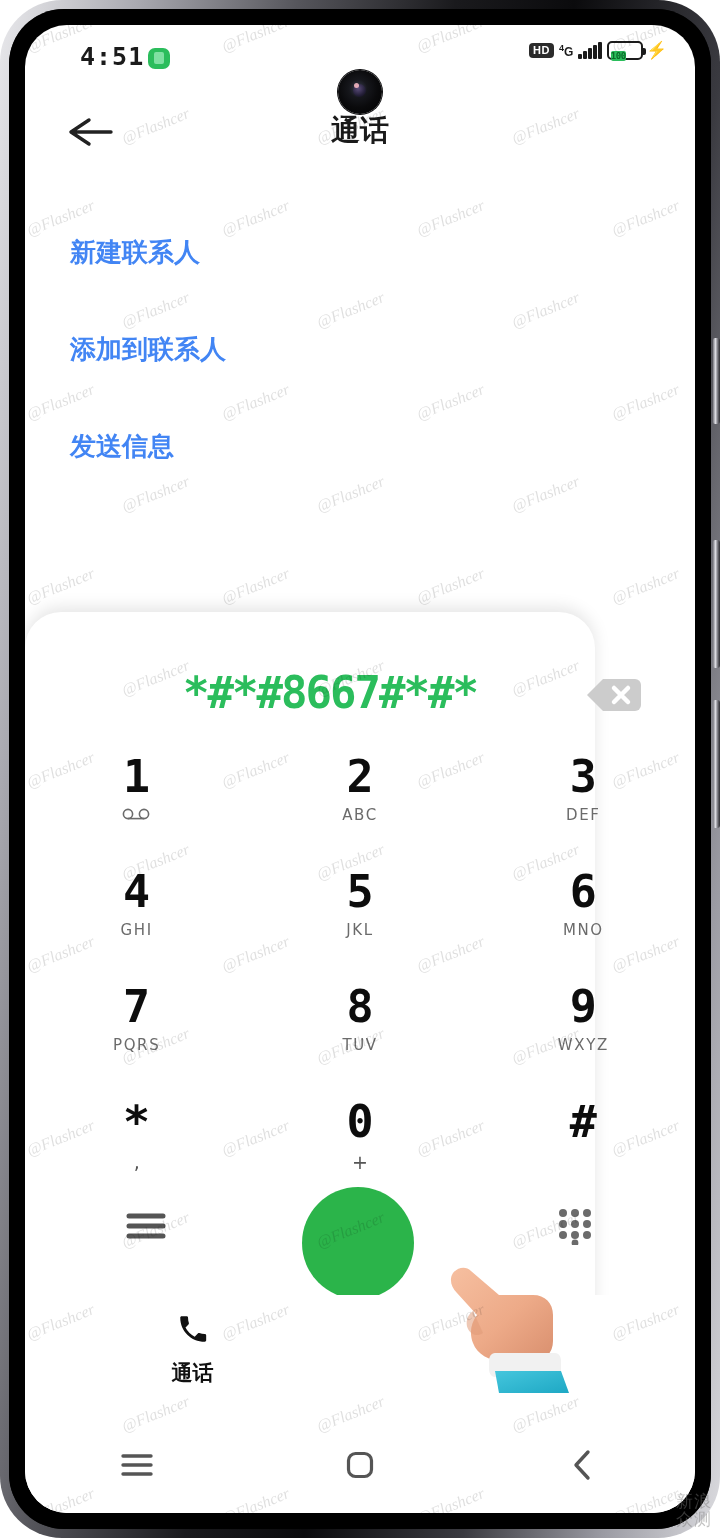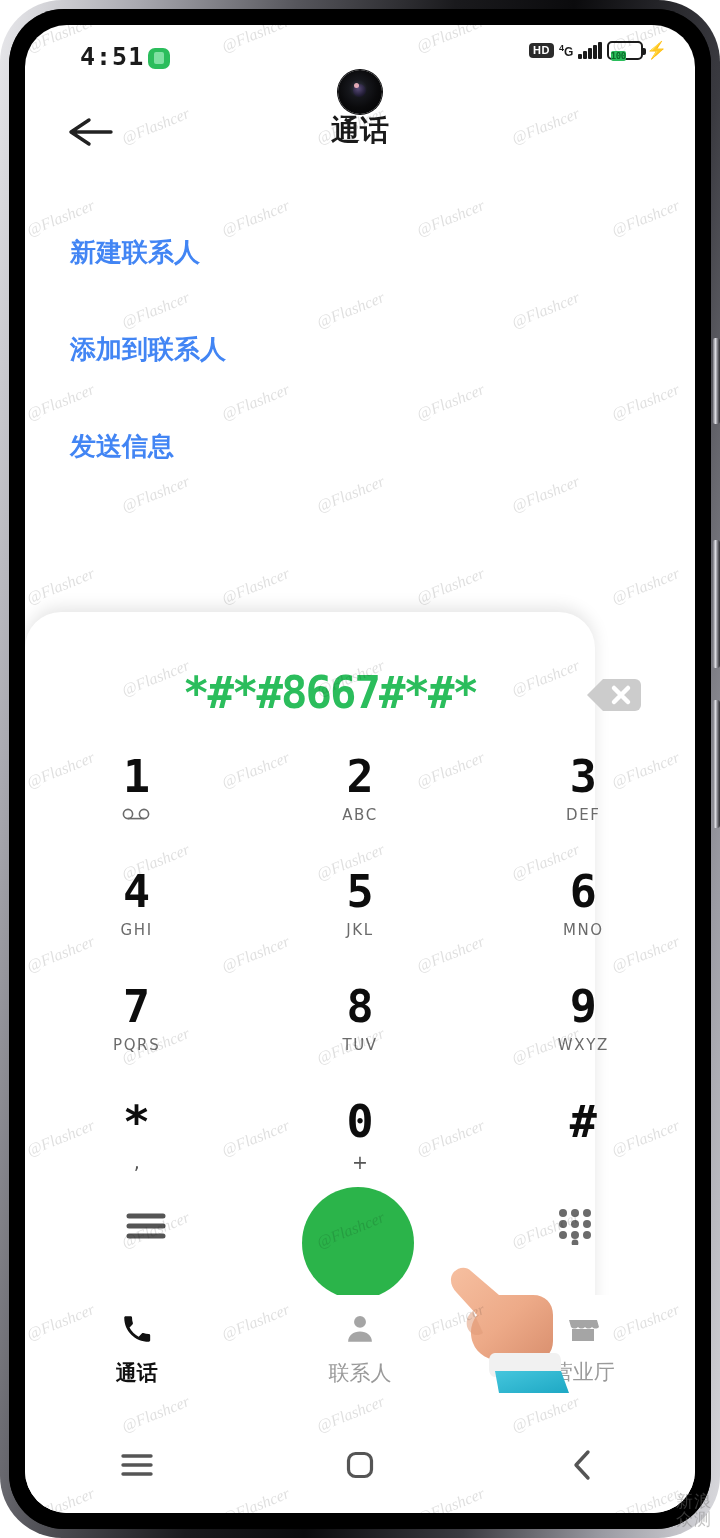--- a/index.html
+++ b/index.html
@@ -423,29 +423,20 @@
     </div>
 
     <div id="bottom-nav">
       <div class="nav-tab active">
         <span>
           <svg width="34" height="34" viewBox="0 0 24 24" fill="#111">
             <path d="M6.6 10.8a15 15 0 0 0 6.6 6.6l2.2-2.2c.3-.3.7-.4 1.1-.3 1.2.4 2.5.6 3.8.6.6 0 1 .4 1 1V20c0 .6-.4 1-1 1C10.6 21 3 13.4 3 4c0-.6.4-1 1-1h3.5c.6 0 1 .4 1 1 0 1.3.2 2.6.6 3.8.1.4 0 .8-.3 1.1l-2.2 2.2z"></path>
           </svg>
         </span>
         <span class="nav-label">通话</span>
-      </div>
-      <div class="nav-tab">
-        <span>
-          <svg width="34" height="34" viewBox="0 0 24 24" fill="#a5a5a5">
-            <circle cx="12" cy="7" r="4.2"></circle>
-            <path d="M3.6 21c0-4.3 3.8-7.2 8.4-7.2s8.4 2.9 8.4 7.2z"></path>
-          </svg>
-        </span>
-        <span class="nav-label">联系人</span>
       </div>
       <div class="nav-tab">
         <span>
           <svg width="36" height="32" viewBox="0 0 36 32" fill="#a5a5a5">
             <path d="M4 7 H32 L34 14 C32 16 29 16 27 14 C25 16 22 16 20 14 C18 16 15 16 13 14 C11 16 8 16 6 14 Z"></path>
             <path d="M7 16 H29 V28 H7 Z"></path>
           </svg>
         </span>
         <span class="nav-label">营业厅</span>
       </div>

